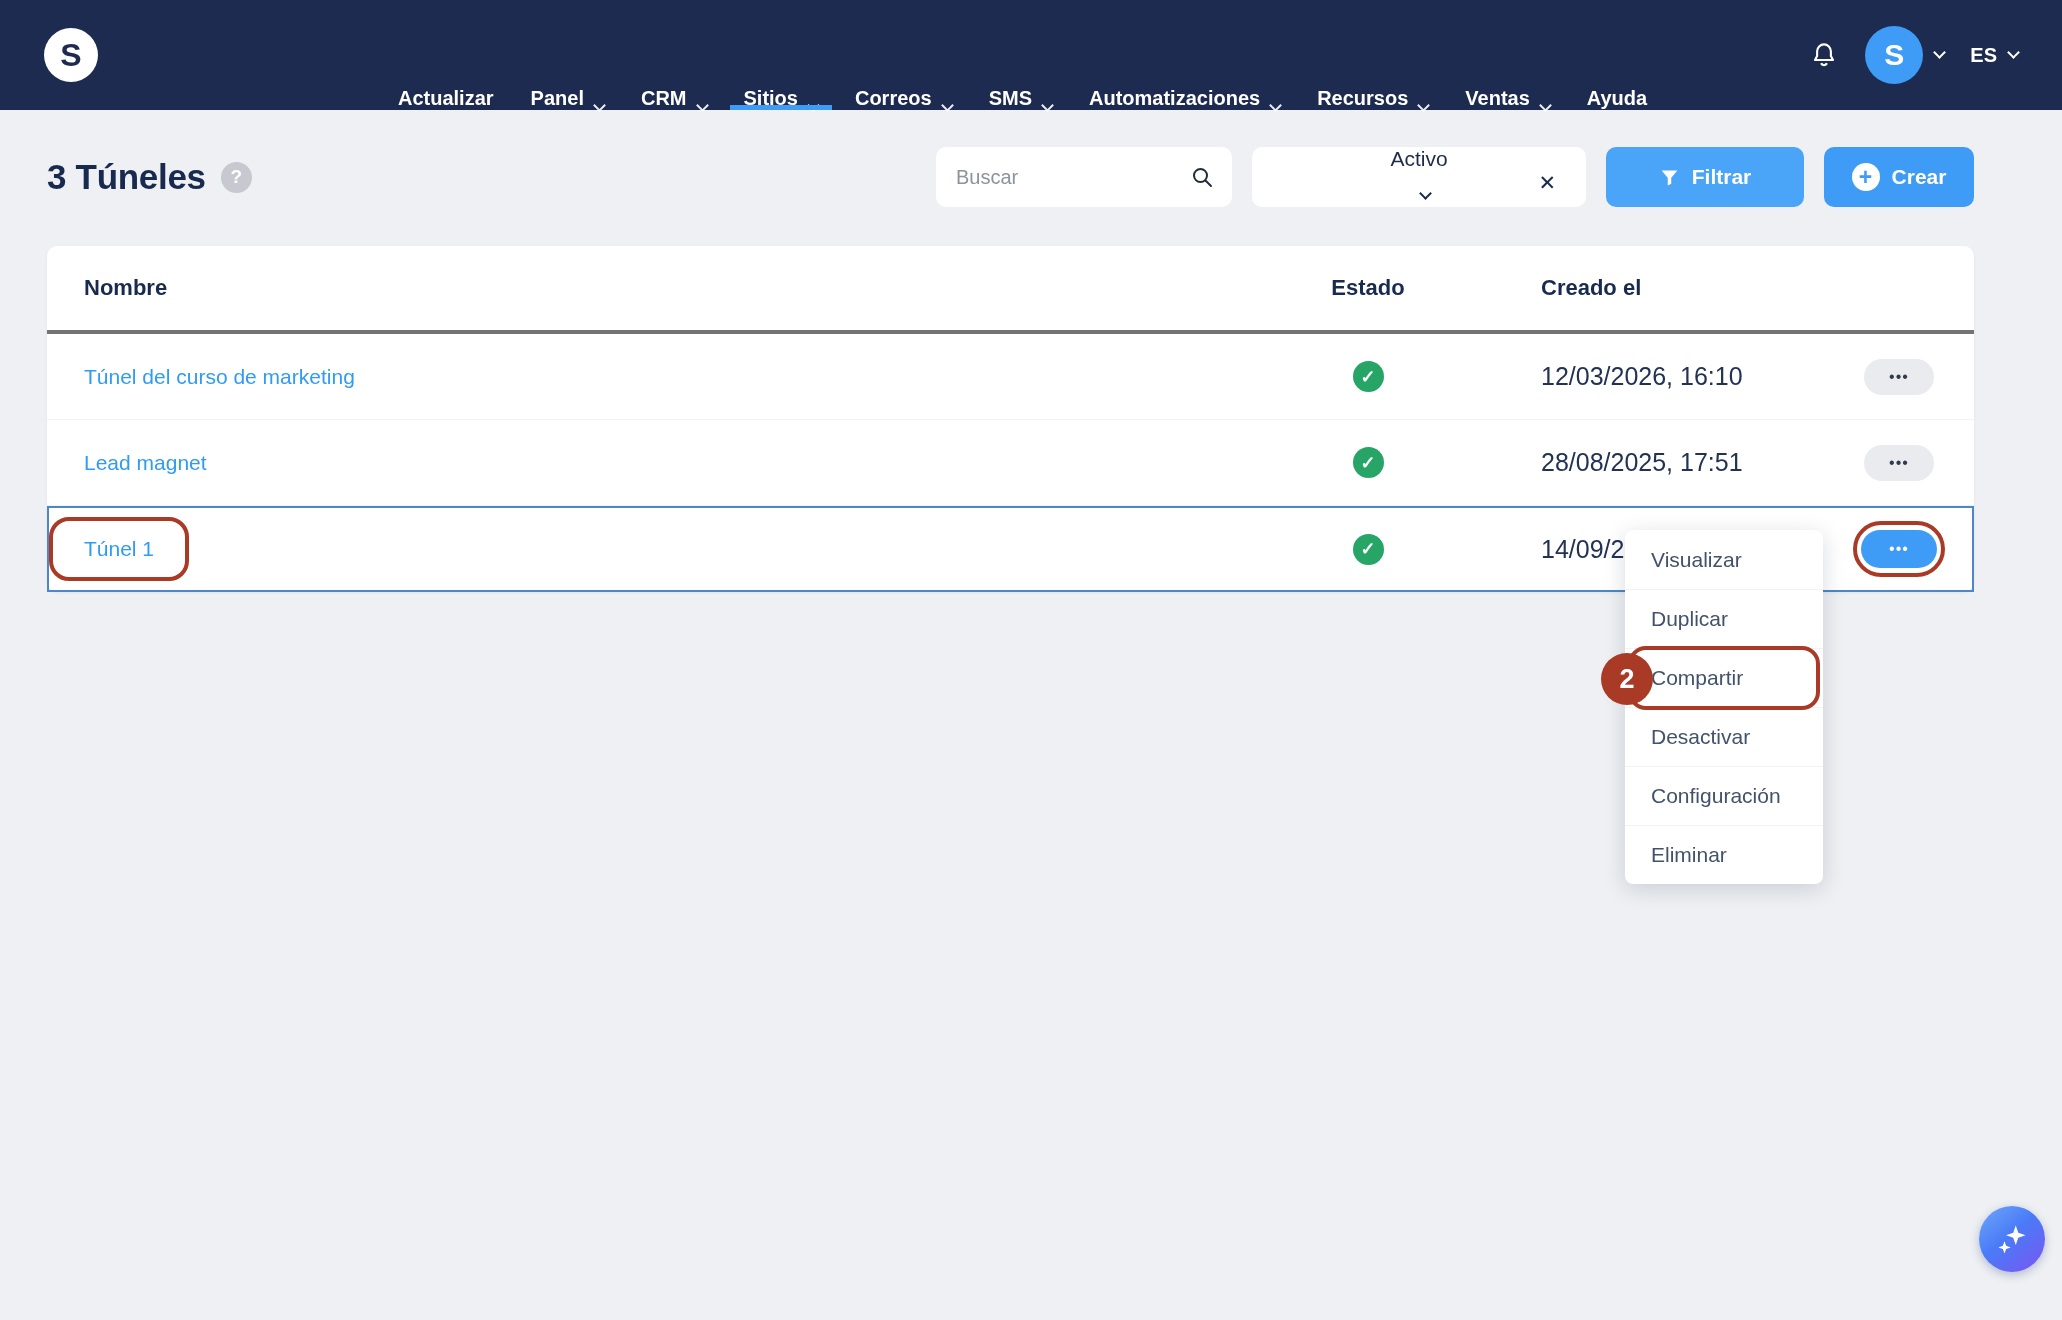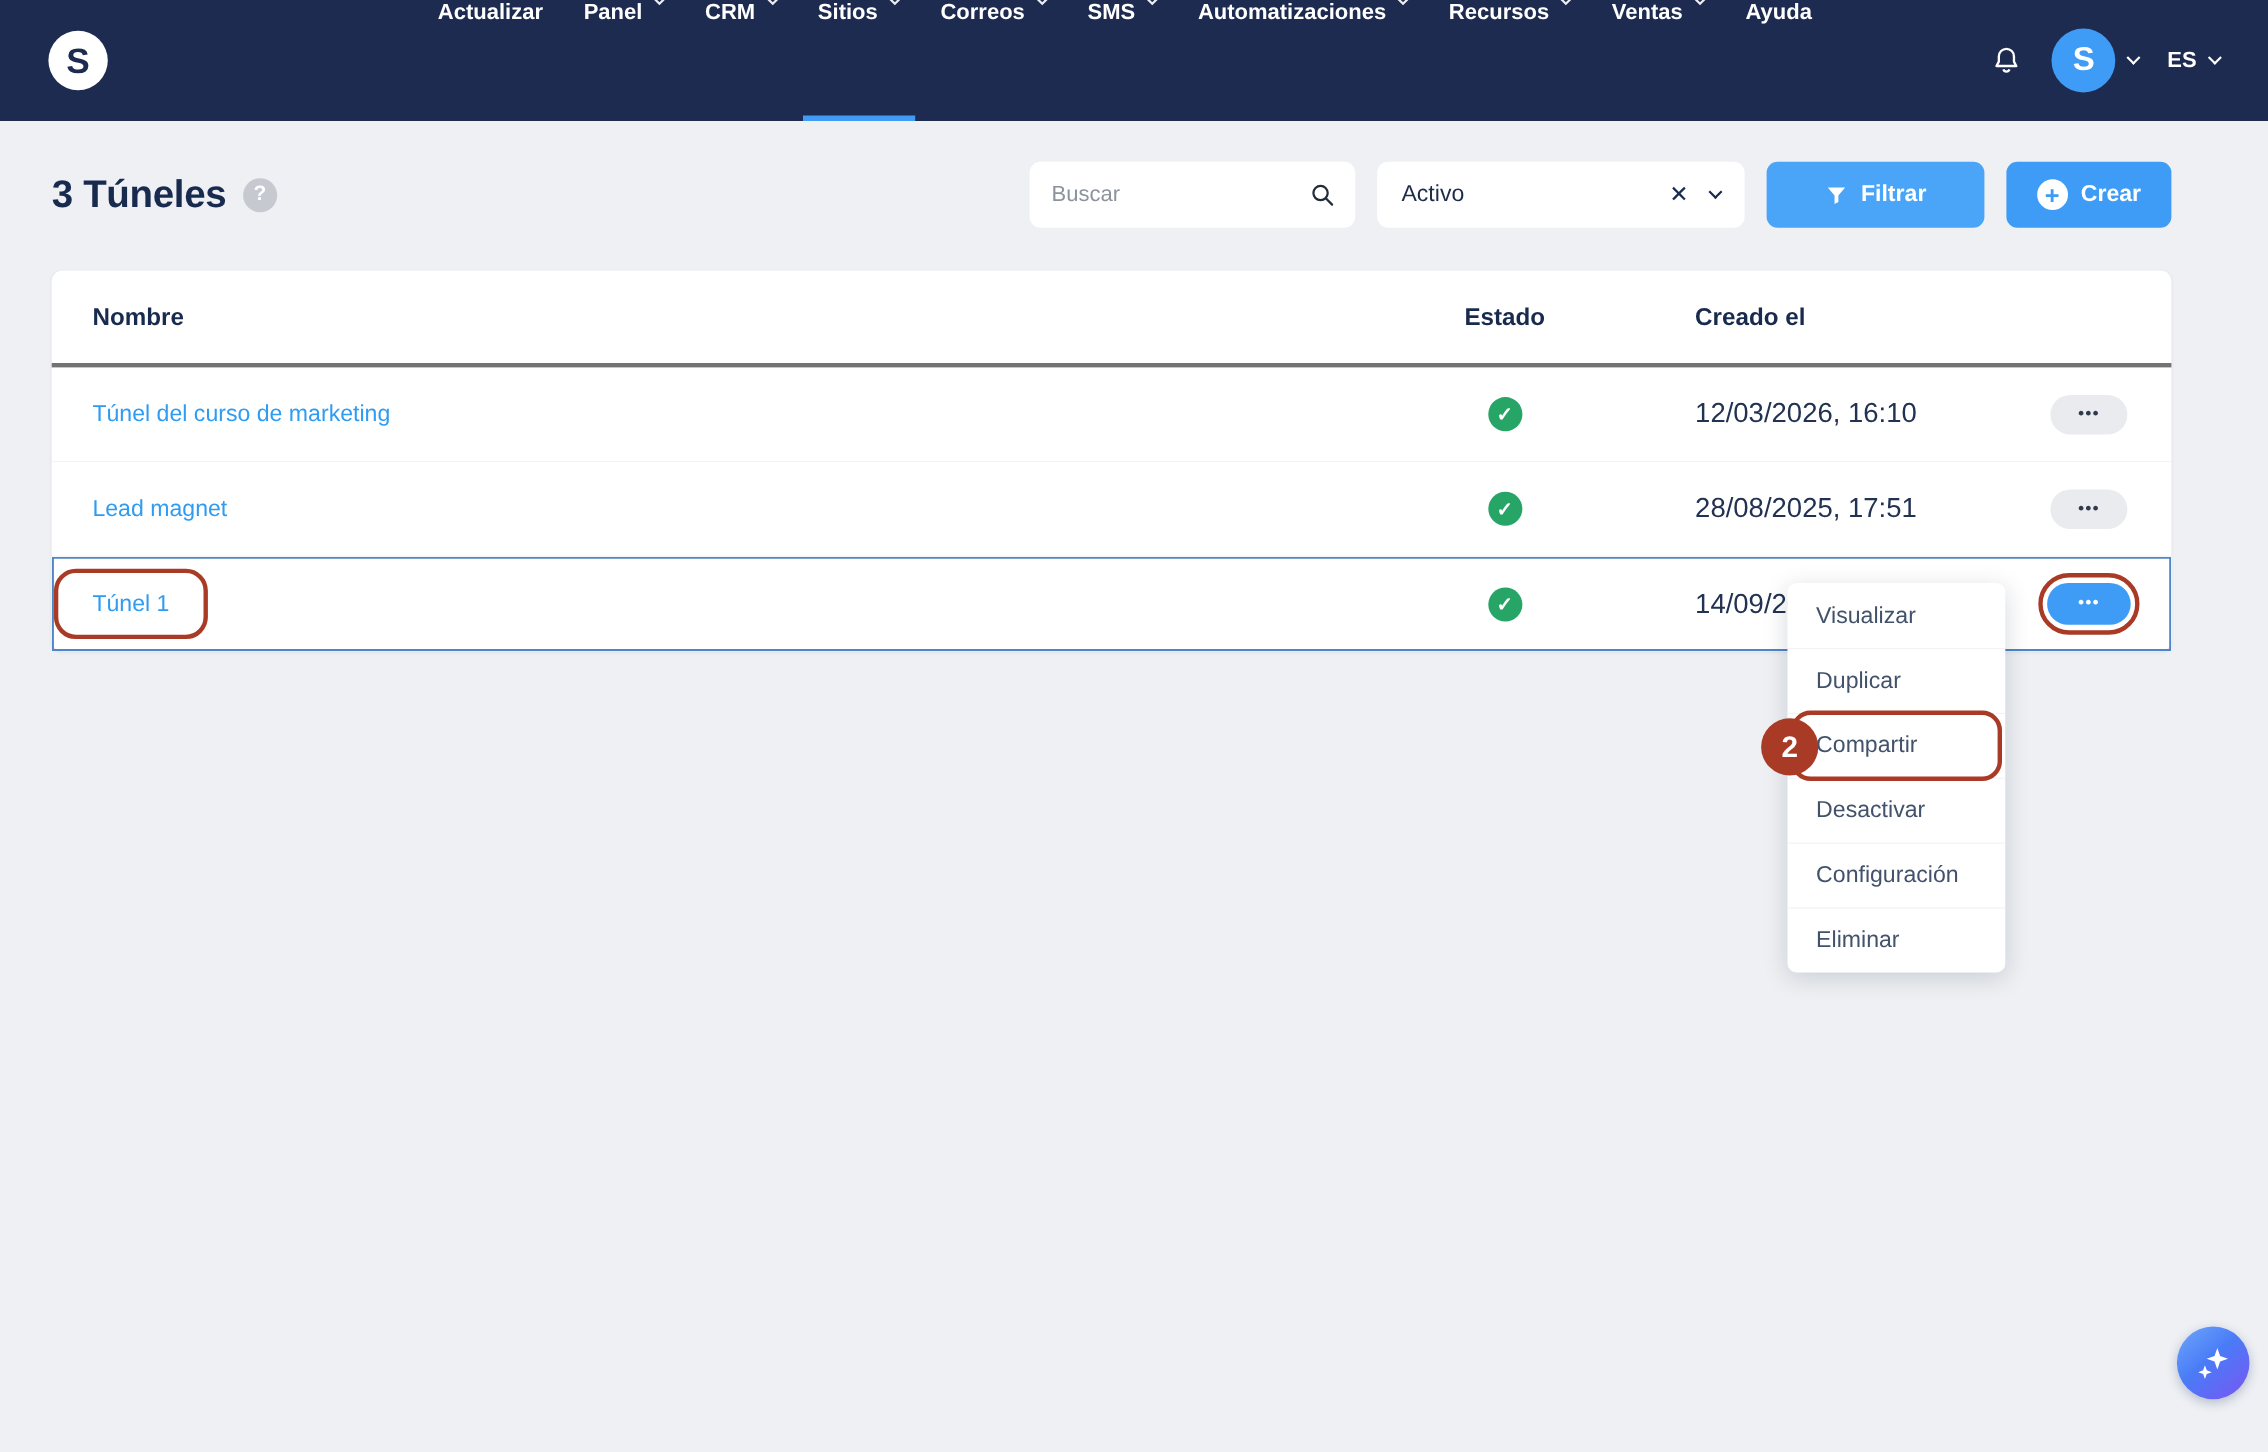--- a/index.html
+++ b/index.html
@@ -12,21 +12,21 @@
 
   
   .navbar { height:110px; background:#1d2b50; display:flex; align-items:center; padding:0 44px; }
   .logo-circle {
     width:54px; height:54px; border-radius:50%; background:#ffffff; color:#1d2b50;
     display:flex; align-items:center; justify-content:center;
     font-size:32px; font-weight:bold; cursor:pointer; flex:0 0 auto;
   }
   .nav-list { list-style:none; display:flex; gap:37px; margin:0 0 0 300px; padding:0; height:110px; align-items:stretch; }
   .nav-item {
-    color:#fff; font-size:20px; font-weight:700; display:flex; align-items:flex-start;
+    color:#fff; font-size:20px; font-weight:700; display:flex; align-items:flex-end;
     position:relative; cursor:pointer; white-space:nowrap;
   }
   .caret {
     width:9px; height:9px; border-right:2.5px solid currentColor; border-bottom:2.5px solid currentColor;
     transform:rotate(45deg); display:inline-block; margin-top:-6px;
   }
   .nav-item .caret { margin-left:11px; color:rgba(255,255,255,.92); }
   .nav-item.active::after {
     content:""; position:absolute; bottom:0; left:-14px; right:-14px; height:5px; background:#3f9bf5;
   }
@@ -47,21 +47,21 @@
     font-size:19px; font-weight:bold; display:flex; align-items:center; justify-content:center;
     margin-left:15px; cursor:pointer;
   }
   .controls { margin-left:auto; display:flex; gap:20px; align-items:center; }
   .search-box { width:296px; height:60px; background:#fff; border-radius:10px; display:flex; align-items:center; padding:0 18px; }
   .search-box input { flex:1; border:0; outline:0; font-size:20px; color:#2a3342; background:transparent; font-family:inherit; min-width:0; }
   .search-box input::placeholder { color:#8d939c; }
   .search-icon { display:flex; cursor:pointer; }
   .status-select {
     width:334px; height:60px; background:#fff; border-radius:10px; display:flex; align-items:center;
-    padding:0 22px; font-size:21px; color:#1f2c49; cursor:pointer;
+    padding:0 22px; font-size:21px; color:#1f2c49; cursor:pointer;flex-direction:column;
   }
   .status-select .clear { margin-left:auto; font-size:21px; color:#182a4e; padding:0 8px; cursor:pointer; }
   .status-select .caret { color:#182a4e; margin-left:12px; }
   .btn {
     height:60px; border:0; border-radius:10px; color:#fff; font-size:21px; font-weight:700;
     display:flex; align-items:center; justify-content:center; gap:12px; cursor:pointer; font-family:inherit;
   }
   .btn-filtrar { width:198px; background:#4aa4f8; }
   .btn-crear  { width:150px; background:#3e9cf6; }
   .plus-disc {

